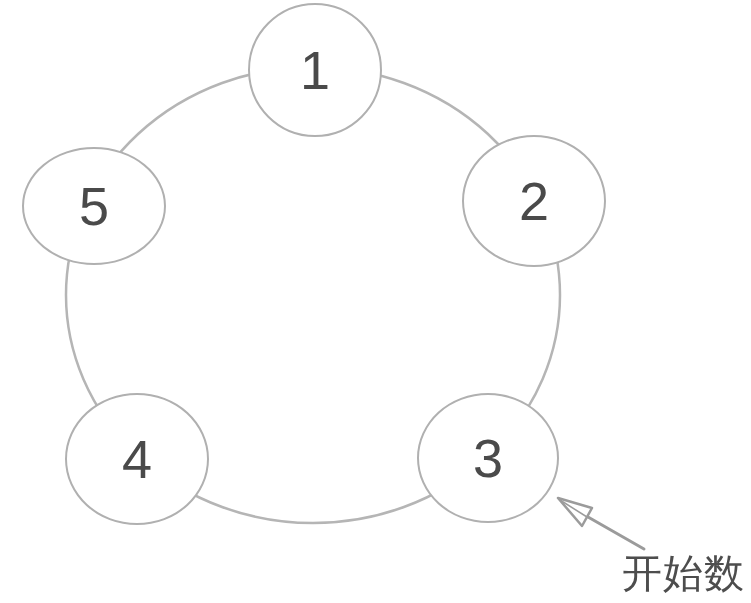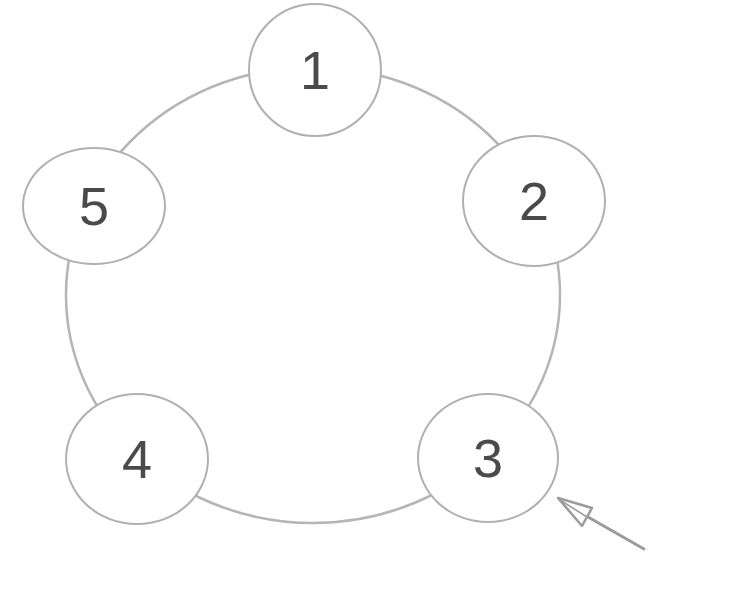--- a/index.html
+++ b/index.html
@@ -75,14 +75,15 @@
   </div>
 
   <div class="node" style="left:65px;  top:393px; width:144px; height:132px;">
     <span class="node-number">4</span>
   </div>
 
   <div class="node" style="left:22px;  top:147px; width:144px; height:118px;">
     <span class="node-number">5</span>
   </div>
 
+  <div class="annotation-label">开始数</div>
 
 </div>
 
 </body></html>

